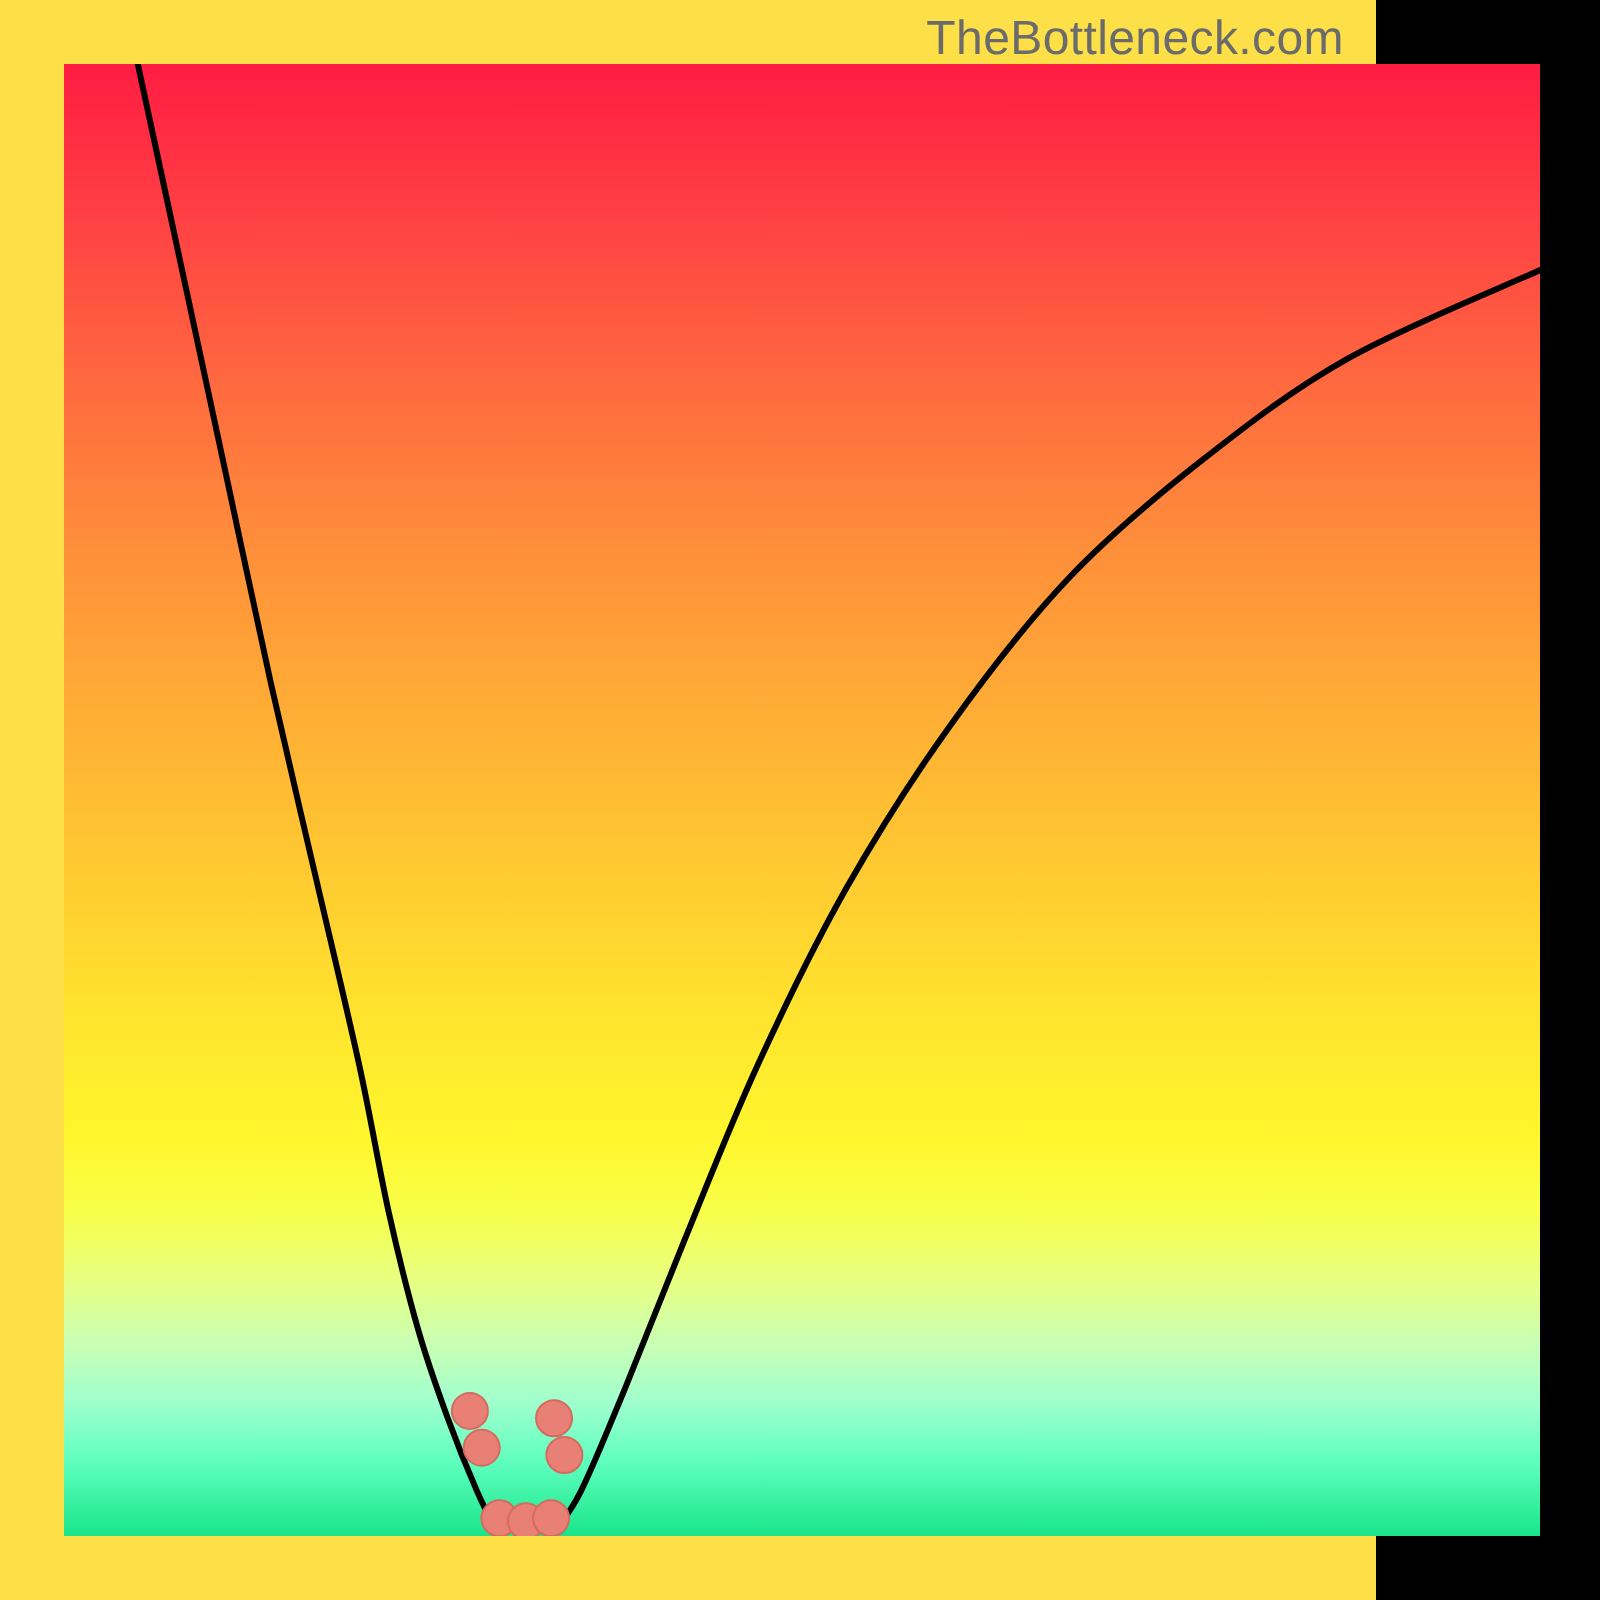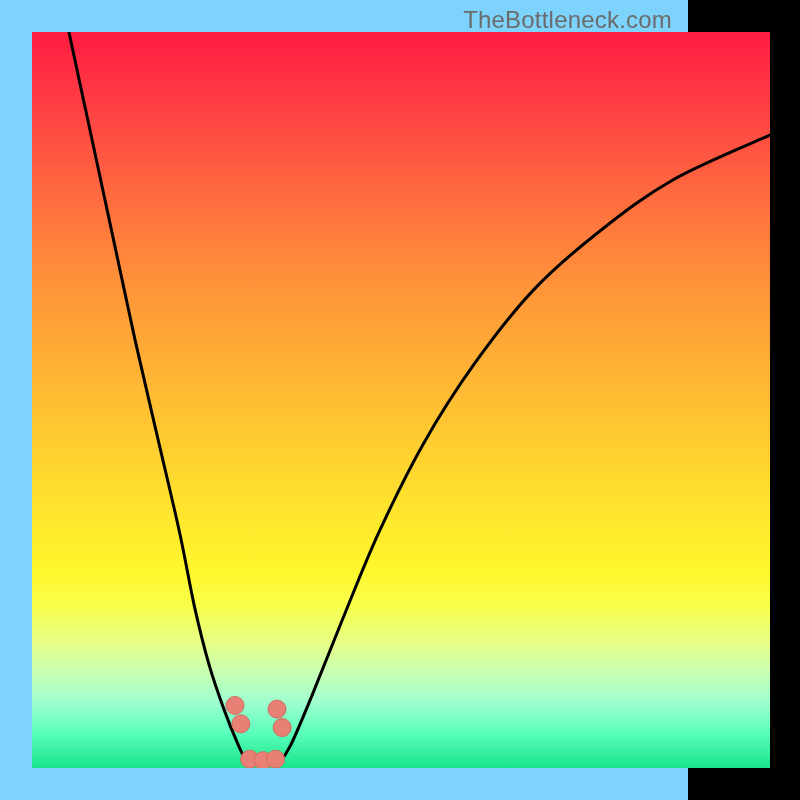--- a/index.html
+++ b/index.html
@@ -10,21 +10,21 @@
     background: #000;
     overflow: hidden;
     font-family: Arial, Helvetica, sans-serif;
   }
   .frame {
     position: absolute;
     top: 0;
     left: 0;
     width: 688px;
     height: 800px;
-    background: #7dd3fc;
+    background: #fde047;
   }
   .plot {
     position: absolute;
     left: 32px;
     top: 32px;
     width: 738px;
     height: 736px;
     
     background: linear-gradient(to bottom,
       #ff1c42 0%,

